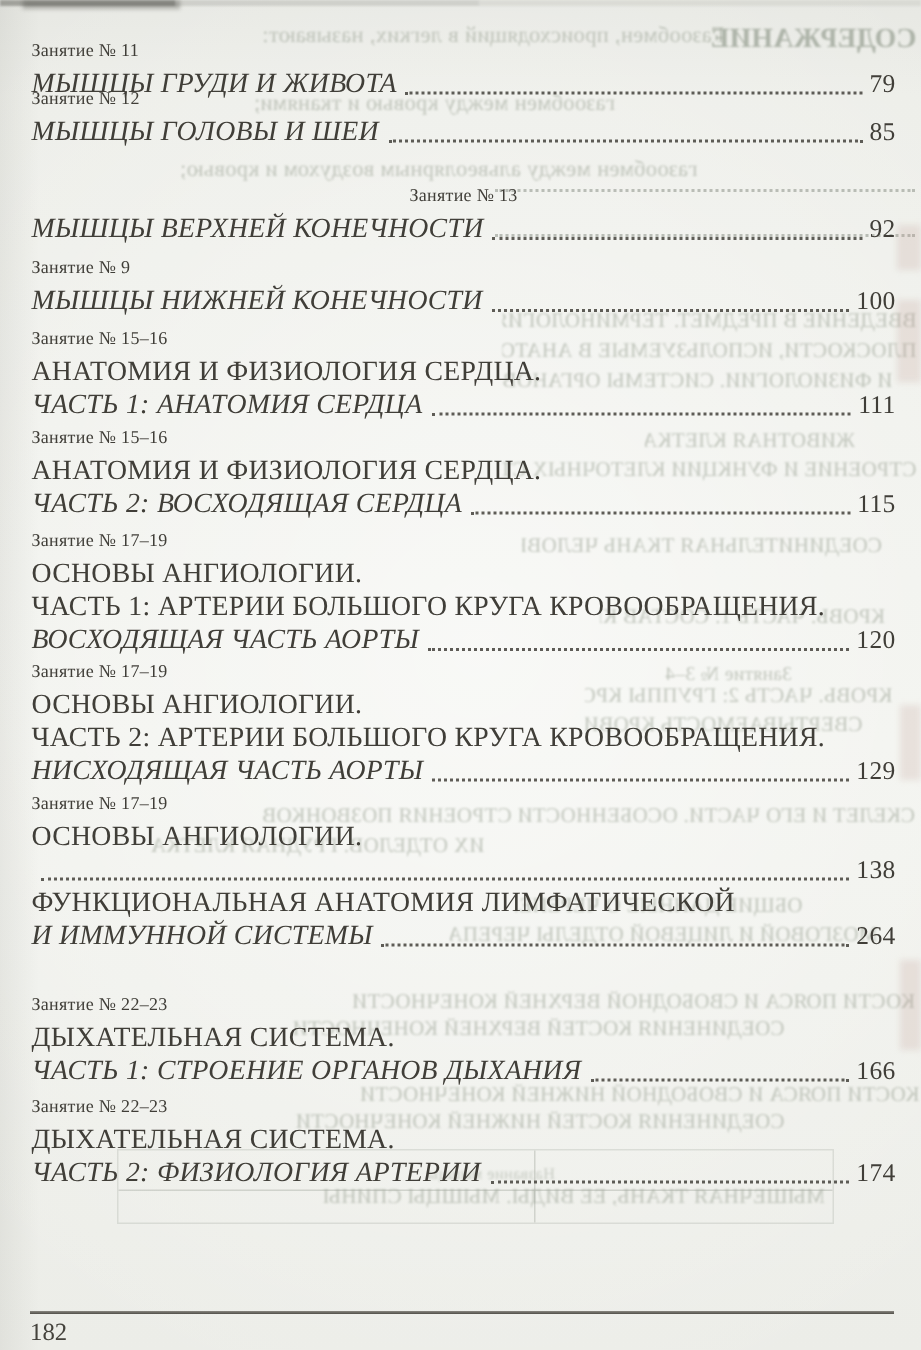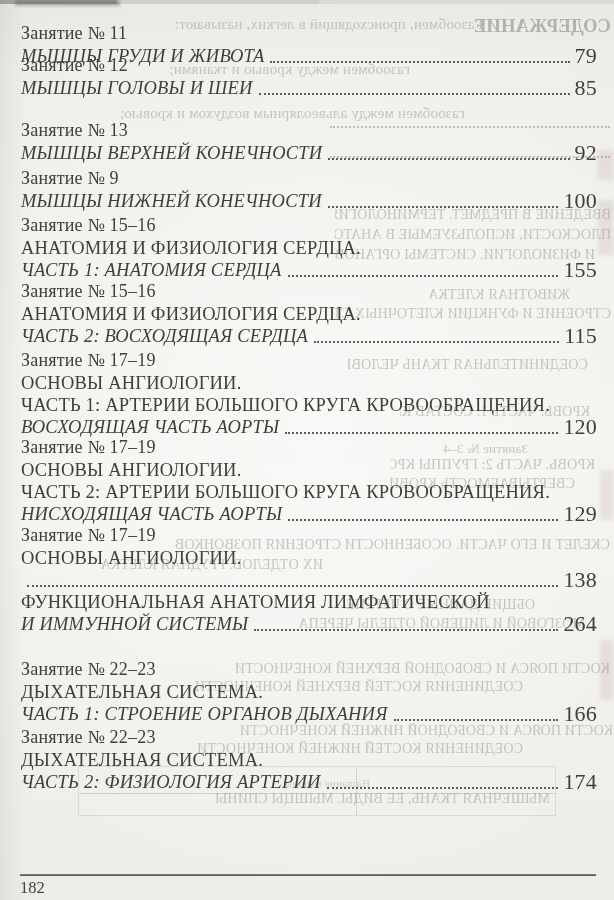--- a/index.html
+++ b/index.html
@@ -20,28 +20,28 @@
   .top-edge { position:absolute; top:0; left:0; right:0; height:4px; filter:blur(0.6px);
     background:linear-gradient(90deg,
       rgba(84,84,78,0.45) 0 3%, rgba(96,96,90,0.50) 3% 19%,
       rgba(150,150,144,0.30) 19% 52%, rgba(168,168,160,0.22) 52% 100%); }
   .top-smear { position:absolute; top:0; left:15px; width:105px; height:6px;
     background:rgba(70,70,64,0.35); filter:blur(1.5px); }
 
   
   .toc { position:absolute; left:21px; top:0; width:576px; }
   .entry { position:absolute; left:0; width:576px; }
-  .lbl { font-size:18px; line-height:23px; letter-spacing:0.2px; white-space:nowrap; }
+  .lbl { font-size:12px; line-height:23px; letter-spacing:0.2px; white-space:nowrap; }
   .ln  { font-size:18.5px; line-height:22px; letter-spacing:0.2px; white-space:nowrap; }
   .row { display:flex; }
   .row .t { white-space:nowrap;font-style:italic; }
   .dots { flex:1 1 auto; align-self:flex-end; margin:0 5px 4px 6px;
     border-bottom:2px dotted #4e4c46; opacity:0.9; min-width:20px; }
-  .pg { font-size:22px; white-space:nowrap; }
-  .e0  { top:22px; }  .e1  { top:54px; }  .e2  { top:119px; } .e3  { top:167px; }
+  .pg { font-size:17px; white-space:nowrap; }
+  .e0  { top:22px; }  .e1  { top:54px; }  .e2  { top:119px;text-align:center; } .e3  { top:167px; }
   .e4  { top:214px; } .e5  { top:280px; } .e6  { top:349px; } .e7  { top:436px; }
   .e8  { top:524px; } .e9  { top:591px; } .e10 { top:658px; } .e11 { top:726px; }
 
   
   .rule { position:absolute; left:20px; right:18px; top:874px; height:2px;
     background:linear-gradient(180deg,#8a8881,#504e48); filter:blur(0.2px); }
   .folio { position:absolute; left:20px; top:878px; font-size:16.5px; color:#44423c; }
 
   
   .ghost { position:absolute; transform:scaleX(-1); color:#a3aa9d; opacity:0.62;
@@ -139,21 +139,21 @@
       <span class="pg">100</span>
     </div>
   </div>
 
   <div class="entry e4">
     <div class="lbl">Занятие № 15–16</div>
     <div class="ln">АНАТОМИЯ И ФИЗИОЛОГИЯ СЕРДЦА.</div>
     <div class="ln row">
       <span class="t">ЧАСТЬ 1: АНАТОМИЯ СЕРДЦА</span>
       <span class="dots"></span>
-      <span class="pg">155</span>
+      <span class="pg">111</span>
     </div>
   </div>
 
   <div class="entry e5">
     <div class="lbl">Занятие № 15–16</div>
     <div class="ln">АНАТОМИЯ И ФИЗИОЛОГИЯ СЕРДЦА.</div>
     <div class="ln row">
       <span class="t">ЧАСТЬ 2: ВОСХОДЯЩАЯ СЕРДЦА</span>
       <span class="dots"></span>
       <span class="pg">115</span>

